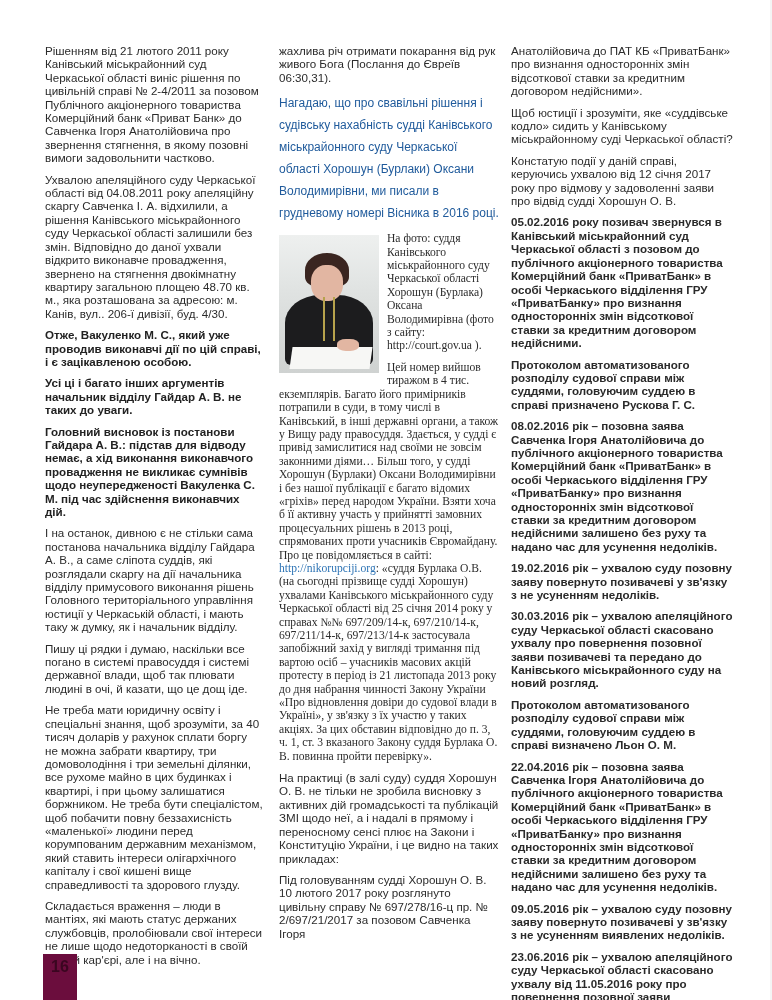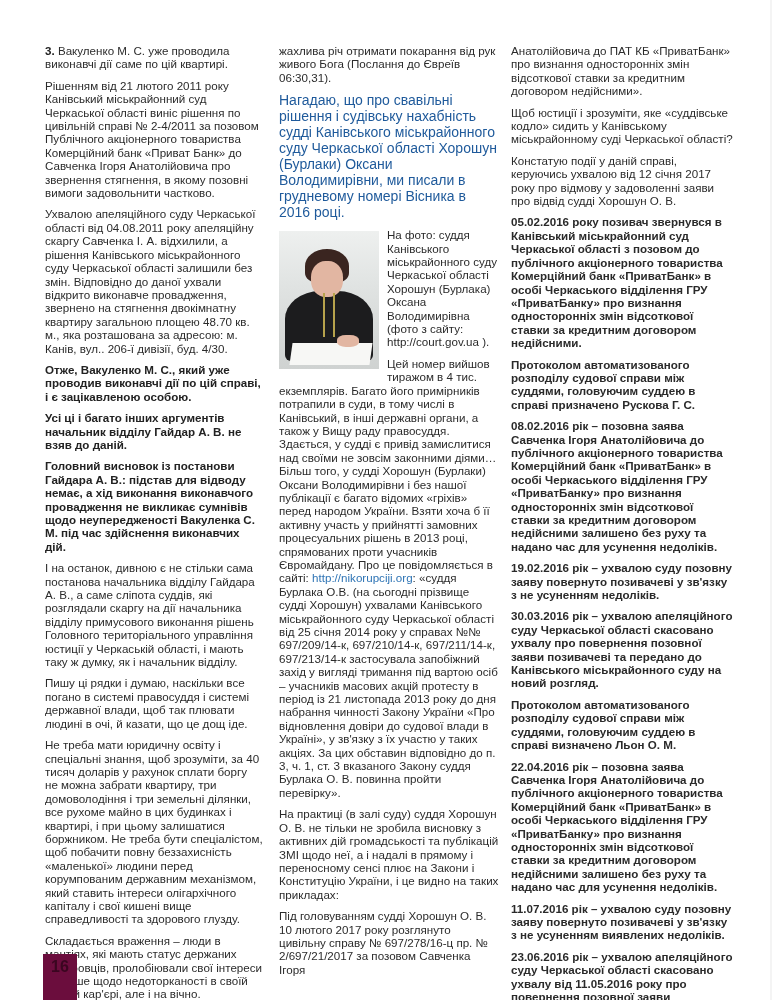--- a/index.html
+++ b/index.html
@@ -7,23 +7,23 @@
          font-family: "Liberation Sans", sans-serif; color: #2b2b2b; }
   .col { position: absolute; top: 44px; font-size: 11.6px; line-height: 13.4px; }
   .col p { margin: 0 0 8px 0; }
   #col1 { left: 45px; width: 218px; }
   #col2 { left: 279px; width: 220px; top: 44px; }
   #col3 { left: 511px; width: 222px; top: 44px; }
   .bold { font-weight: bold; color: #222; }
   .bi { font-weight: bold; color: #2a2a2a; }
   .headline { color: #e3202c; font-weight: bold; font-size: 17.2px; line-height: 17.8px;
               text-transform: uppercase; margin: 14px 0 12px 0; letter-spacing: 0.1px; }
-  .lead { color: #1f5a9b; font-size: 14px; line-height: 16px; margin-bottom: 10px; }
+  .lead { color: #1f5a9b; font-size: 12px; line-height: 22px; margin-bottom: 10px; }
   .link { color: #2e74b5; }
-  .photo-block { overflow: hidden; }
+  .photo-block { overflow: hidden; font-family: Liberation Serif, serif; }
   .photo { float: left; width: 100px; height: 138px; margin: 3px 8px 4px 0;
            background: linear-gradient(180deg, #eef0ef 0%, #e0e3e2 40%, #cfd2d1 100%);
            position: relative; overflow: hidden; }
   .photo .hair { position: absolute; left: 26px; top: 18px; width: 44px; height: 34px;
                  background: #3a2520; border-radius: 50% 50% 30% 30%; }
   .photo .face { position: absolute; left: 32px; top: 30px; width: 32px; height: 36px;
                  background: #e2b6a2; border-radius: 45%; }
   .photo .robe { position: absolute; left: 6px; top: 60px; width: 88px; height: 70px;
                  background: #1c1c1e; border-radius: 40% 40% 6px 6px; }
   .photo .chain { position: absolute; left: 44px; top: 62px; width: 8px; height: 44px;
@@ -36,25 +36,24 @@
               background: #6b0d3d; color: #3a0620; font-weight: bold; font-size: 16px;
               text-align: center; line-height: 26px; }
   .edge { position: absolute; right: 0; top: 0; width: 2px; height: 1000px; background: #f4f4f4; }
 </style>
 </head>
 <body>
 
 <div class="edge"></div>
 
 <div id="col1" class="col">
-  <p><span class="bold">3.</span><span> Вакуленко М. С. уже проводила виконавчі дії саме по цій квартирі.</span></p>
   <p>Рішенням від 21 лютого 2011 року Канівський міськрайонний суд Черкаської області виніс рішення по цивільній справі № 2-4/2011 за позовом Публічного акціонерного товариства Комерційний банк «Приват Банк» до Савченка Ігоря Анатолійовича про звернення стягнення, в якому позовні вимоги задовольнити частково.</p>
   <p>Ухвалою апеляційного суду Черкаської області від 04.08.2011 року апеляційну скаргу Савченка І. А. відхилили, а рішення Канівського міськрайонного суду Черкаської області залишили без змін. Відповідно до даної ухвали відкрито виконавче провадження, звернено на стягнення двокімнатну квартиру загальною площею 48.70 кв. м., яка розташована за адресою: м. Канів, вул.. 206-ї дивізії, буд. 4/30.</p>
   <p class="bold">Отже, Вакуленко М. С., який уже проводив виконавчі дії по цій справі, і є зацікавленою особою.</p>
-  <p class="bold">Усі ці і багато інших аргументів начальник відділу Гайдар А. В. не взяв до даній.</p>
+  <p class="bold">Усі ці і багато інших аргументів начальник відділу Гайдар А. В. не таких до уваги.</p>
   <p class="bold">Головний висновок із постанови Гайдара А. В.: підстав для відводу немає, а хід виконання виконавчого провадження не викликає сумнівів щодо неупередженості Вакуленка С. М. під час здійснення виконавчих дій.</p>
   <p>І на останок, дивною є не стільки сама постанова начальника відділу Гайдара А. В., а саме сліпота суддів, які розглядали скаргу на дії начальника відділу примусового виконання рішень Головного територіального управління юстиції у Черкаській області, і мають таку ж думку, як і начальник відділу.</p>
   <p>Пишу ці рядки і думаю, наскільки все погано в системі правосуддя і системі державної влади, щоб так плювати людині в очі, й казати, що це дощ іде.</p>
   <p>Не треба мати юридичну освіту і спеціальні знання, щоб зрозуміти, за 40 тисяч доларів у рахунок сплати боргу не можна забрати квартиру, три домоволодіння і три земельні ділянки, все рухоме майно в цих будинках і квартирі, і при цьому залишатися боржником. Не треба бути спеціалістом, щоб побачити повну беззахисність «маленької» людини перед корумпованим державним механізмом, який ставить інтереси олігархічного капіталу і свої кишені вище справедливості та здорового глузду.</p>
   <p>Складається враження – люди в мантіях, які мають статус держаних службовців, пролобіювали свої інтереси не лише щодо недоторканості в своїй земній кар'єрі, але і на вічно.</p>
 
 </div>
 
 <div id="col2" class="col">
   <p>жахлива річ отримати покарання від рук живого Бога (Послання до Євреїв 06:30,31).</p>
@@ -79,17 +78,17 @@
   <p>Анатолійовича до ПАТ КБ «ПриватБанк» про визнання односторонніх змін відсоткової ставки за кредитним договором недійсними».</p>
   <p>Щоб юстиції і зрозуміти, яке «суддівське кодло» сидить у Канівському міськрайонному суді Черкаської області?</p>
   <p>Констатую події у даній справі, керуючись ухвалою від 12 січня 2017 року про відмову у задоволенні заяви про відвід судді Хорошун О. В.</p>
   <p class="bi">05.02.2016 року позивач звернувся в Канівський міськрайонний суд Черкаської області з позовом до публічного акціонерного товариства Комерційний банк «ПриватБанк» в особі Черкаського відділення ГРУ «ПриватБанку» про визнання односторонніх змін відсоткової ставки за кредитним договором недійсними.</p>
   <p class="bi">Протоколом автоматизованого розподілу судової справи між суддями, головуючим суддею в справі призначено Рускова Г. С.</p>
   <p class="bi">08.02.2016 рік – позовна заява Савченка Ігоря Анатолійовича до публічного акціонерного товариства Комерційний банк «ПриватБанк» в особі Черкаського відділення ГРУ «ПриватБанку» про визнання односторонніх змін відсоткової ставки за кредитним договором недійсними залишено без руху та надано час для усунення недоліків.</p>
   <p class="bi">19.02.2016 рік – ухвалою суду позовну заяву повернуто позивачеві у зв'язку з не усуненням недоліків.</p>
   <p class="bi">30.03.2016 рік – ухвалою апеляційного суду Черкаської області скасовано ухвалу про повернення позовної заяви позивачеві та передано до Канівського міськрайонного суду на новий розгляд.</p>
   <p class="bi">Протоколом автоматизованого розподілу судової справи між суддями, головуючим суддею в справі визначено Льон О. М.</p>
   <p class="bi">22.04.2016 рік – позовна заява Савченка Ігоря Анатолійовича до публічного акціонерного товариства Комерційний банк «ПриватБанк» в особі Черкаського відділення ГРУ «ПриватБанку» про визнання односторонніх змін відсоткової ставки за кредитним договором недійсними залишено без руху та надано час для усунення недоліків.</p>
-  <p class="bi">11.07.2016 рік – ухвалою суду позовну заяву повернуто позивачеві у зв'язку з не усуненням виявлених недоліків.</p>
+  <p class="bi">09.05.2016 рік – ухвалою суду позовну заяву повернуто позивачеві у зв'язку з не усуненням виявлених недоліків.</p>
   <p class="bi">23.06.2016 рік – ухвалою апеляційного суду Черкаської області скасовано ухвалу від 11.05.2016 року про повернення позовної заяви позивачеві та передано до Канівського міськрайонного суду для вирішення питання про відкриття провадження.</p>
 </div>
 
 <div class="page-num">16</div>
 
 </body></html>

